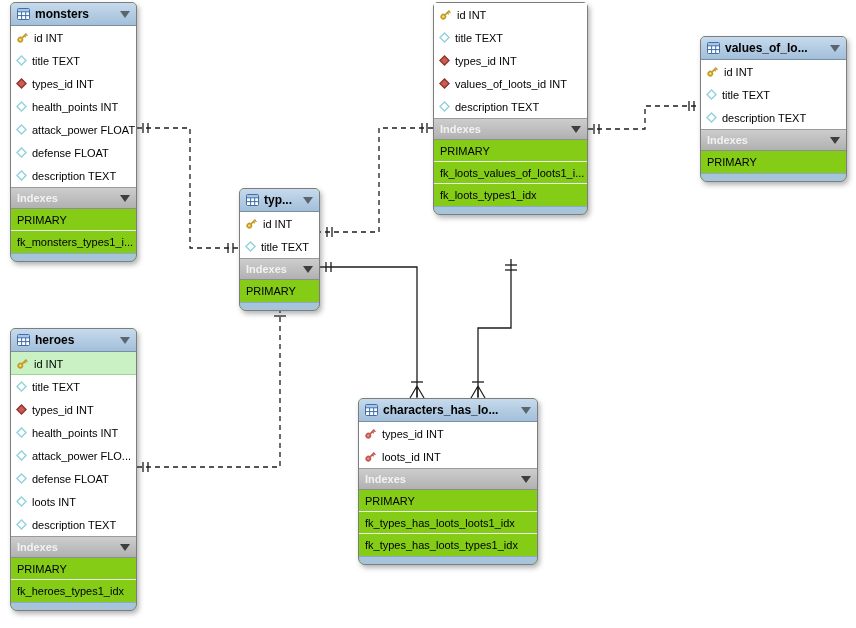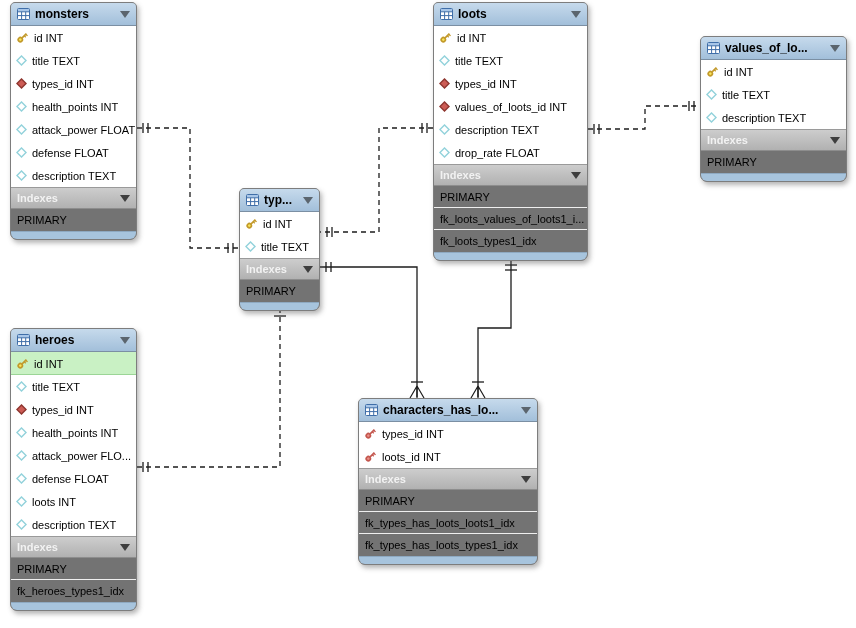--- a/index.html
+++ b/index.html
@@ -5,21 +5,21 @@
   * { margin:0; padding:0; box-sizing:border-box; }
   html,body { width:856px; height:628px; background:#ffffff; font-family:"Liberation Sans", sans-serif; }
   #canvas { position:relative; width:856px; height:628px; background:#ffffff; overflow:hidden; }
 
   #wires { position:absolute; left:0; top:0; z-index:1; pointer-events:none; }
   .rel .wire { fill:none; stroke:#1c1c1c; stroke-width:1.3; }
   .rel.dashed .wire { stroke-dasharray:5 4; }
   .rel .tick { stroke:#1c1c1c; stroke-width:1.3; }
   .rel .crow { fill:none; stroke:#1c1c1c; stroke-width:1.2; }
 
-  .table { position:absolute; z-index:2; background:#737373; border:1px solid #7d7d7d;
+  .table { position:absolute; z-index:2; background:#84cc16; border:1px solid #7d7d7d;
            border-radius:5px 5px 7px 7px; box-shadow:2px 3px 5px rgba(90,90,90,0.45);
            font-size:11px; color:#000; }
   .thead { height:23px; display:flex; align-items:center; gap:5px; padding:0 6px;
            background:linear-gradient(#c6daec,#a2bfda); border-bottom:1px solid #7b8fa3;
            border-radius:4px 4px 0 0; }
   .ttitle { font-weight:bold; font-size:12px; flex:1 1 auto; white-space:nowrap; overflow:hidden; }
   .arrow { width:0; height:0; border-left:5px solid transparent; border-right:5px solid transparent;
            border-top:7px solid #5b656e; flex:0 0 auto; }
   .trow { height:23px; display:flex; align-items:center; gap:5px; padding:8px 5px;
           white-space:nowrap; overflow:hidden; background:#fff; }
@@ -163,38 +163,27 @@
         </div>
       </div>
       <div class="ihead">
         <span>Indexes</span>
         <span class="arrow"></span>
       </div>
       <div>
         <div class="irow">
           <span>PRIMARY</span>
         </div>
+        <div class="irow">
+          <span>fk_monsters_types1_i...</span>
+        </div>
       </div>
       <div class="tfoot"></div>
     </div>
   <div class="table" style="left:433px; top:2px;   width:155px">
-      <div class="thead">
-        <span class="cicon">
-          <svg width="13" height="12" viewBox="0 0 13 12">
-            <rect x="0.5" y="0.5" width="12" height="11" rx="1" fill="#ffffff" stroke="#3f6ea8"></rect>
-            <rect x="1" y="1" width="11" height="2.6" fill="#a8c6e8"></rect>
-            <line x1="0.5" y1="3.8" x2="12.5" y2="3.8" stroke="#3f6ea8"></line>
-            <line x1="4.6" y1="3.8" x2="4.6" y2="11.5" stroke="#3f6ea8"></line>
-            <line x1="8.7" y1="3.8" x2="8.7" y2="11.5" stroke="#3f6ea8"></line>
-            <line x1="0.5" y1="7.6" x2="12.5" y2="7.6" stroke="#3f6ea8"></line>
-          </svg>
-        </span>
-        <span class="ttitle">loots</span>
-        <span class="arrow"></span>
-      </div>
       <div>
         <div class="trow">
           <span class="cicon">
             <svg width="13" height="13" viewBox="0 0 13 13">
               <g transform="rotate(-45 6.5 6.5)" fill="none" stroke="#c2992a" stroke-width="1.6">
                 <circle cx="3.4" cy="6.5" r="2.1" fill="#f9e65a"></circle>
                 <line x1="5.6" y1="6.5" x2="12" y2="6.5"></line>
                 <line x1="9" y1="6.5" x2="9" y2="8.6" stroke-width="1.3"></line>
                 <line x1="11.2" y1="6.5" x2="11.2" y2="8.9" stroke-width="1.3"></line>
               </g>
@@ -226,28 +215,20 @@
           </span>
           <span class="clabel">values_of_loots_id INT</span>
         </div>
         <div class="trow">
           <span class="cicon">
             <svg width="11" height="11" viewBox="0 0 11 11">
               <rect x="2.3" y="2.3" width="6.4" height="6.4" transform="rotate(45 5.5 5.5)" fill="#ffffff" stroke="#93d2db" stroke-width="1.4"></rect>
             </svg>
           </span>
           <span class="clabel">description TEXT</span>
-        </div>
-        <div class="trow">
-          <span class="cicon">
-            <svg width="11" height="11" viewBox="0 0 11 11">
-              <rect x="2.3" y="2.3" width="6.4" height="6.4" transform="rotate(45 5.5 5.5)" fill="#ffffff" stroke="#93d2db" stroke-width="1.4"></rect>
-            </svg>
-          </span>
-          <span class="clabel">drop_rate FLOAT</span>
         </div>
       </div>
       <div class="ihead">
         <span>Indexes</span>
         <span class="arrow"></span>
       </div>
       <div>
         <div class="irow">
           <span>PRIMARY</span>
         </div>

